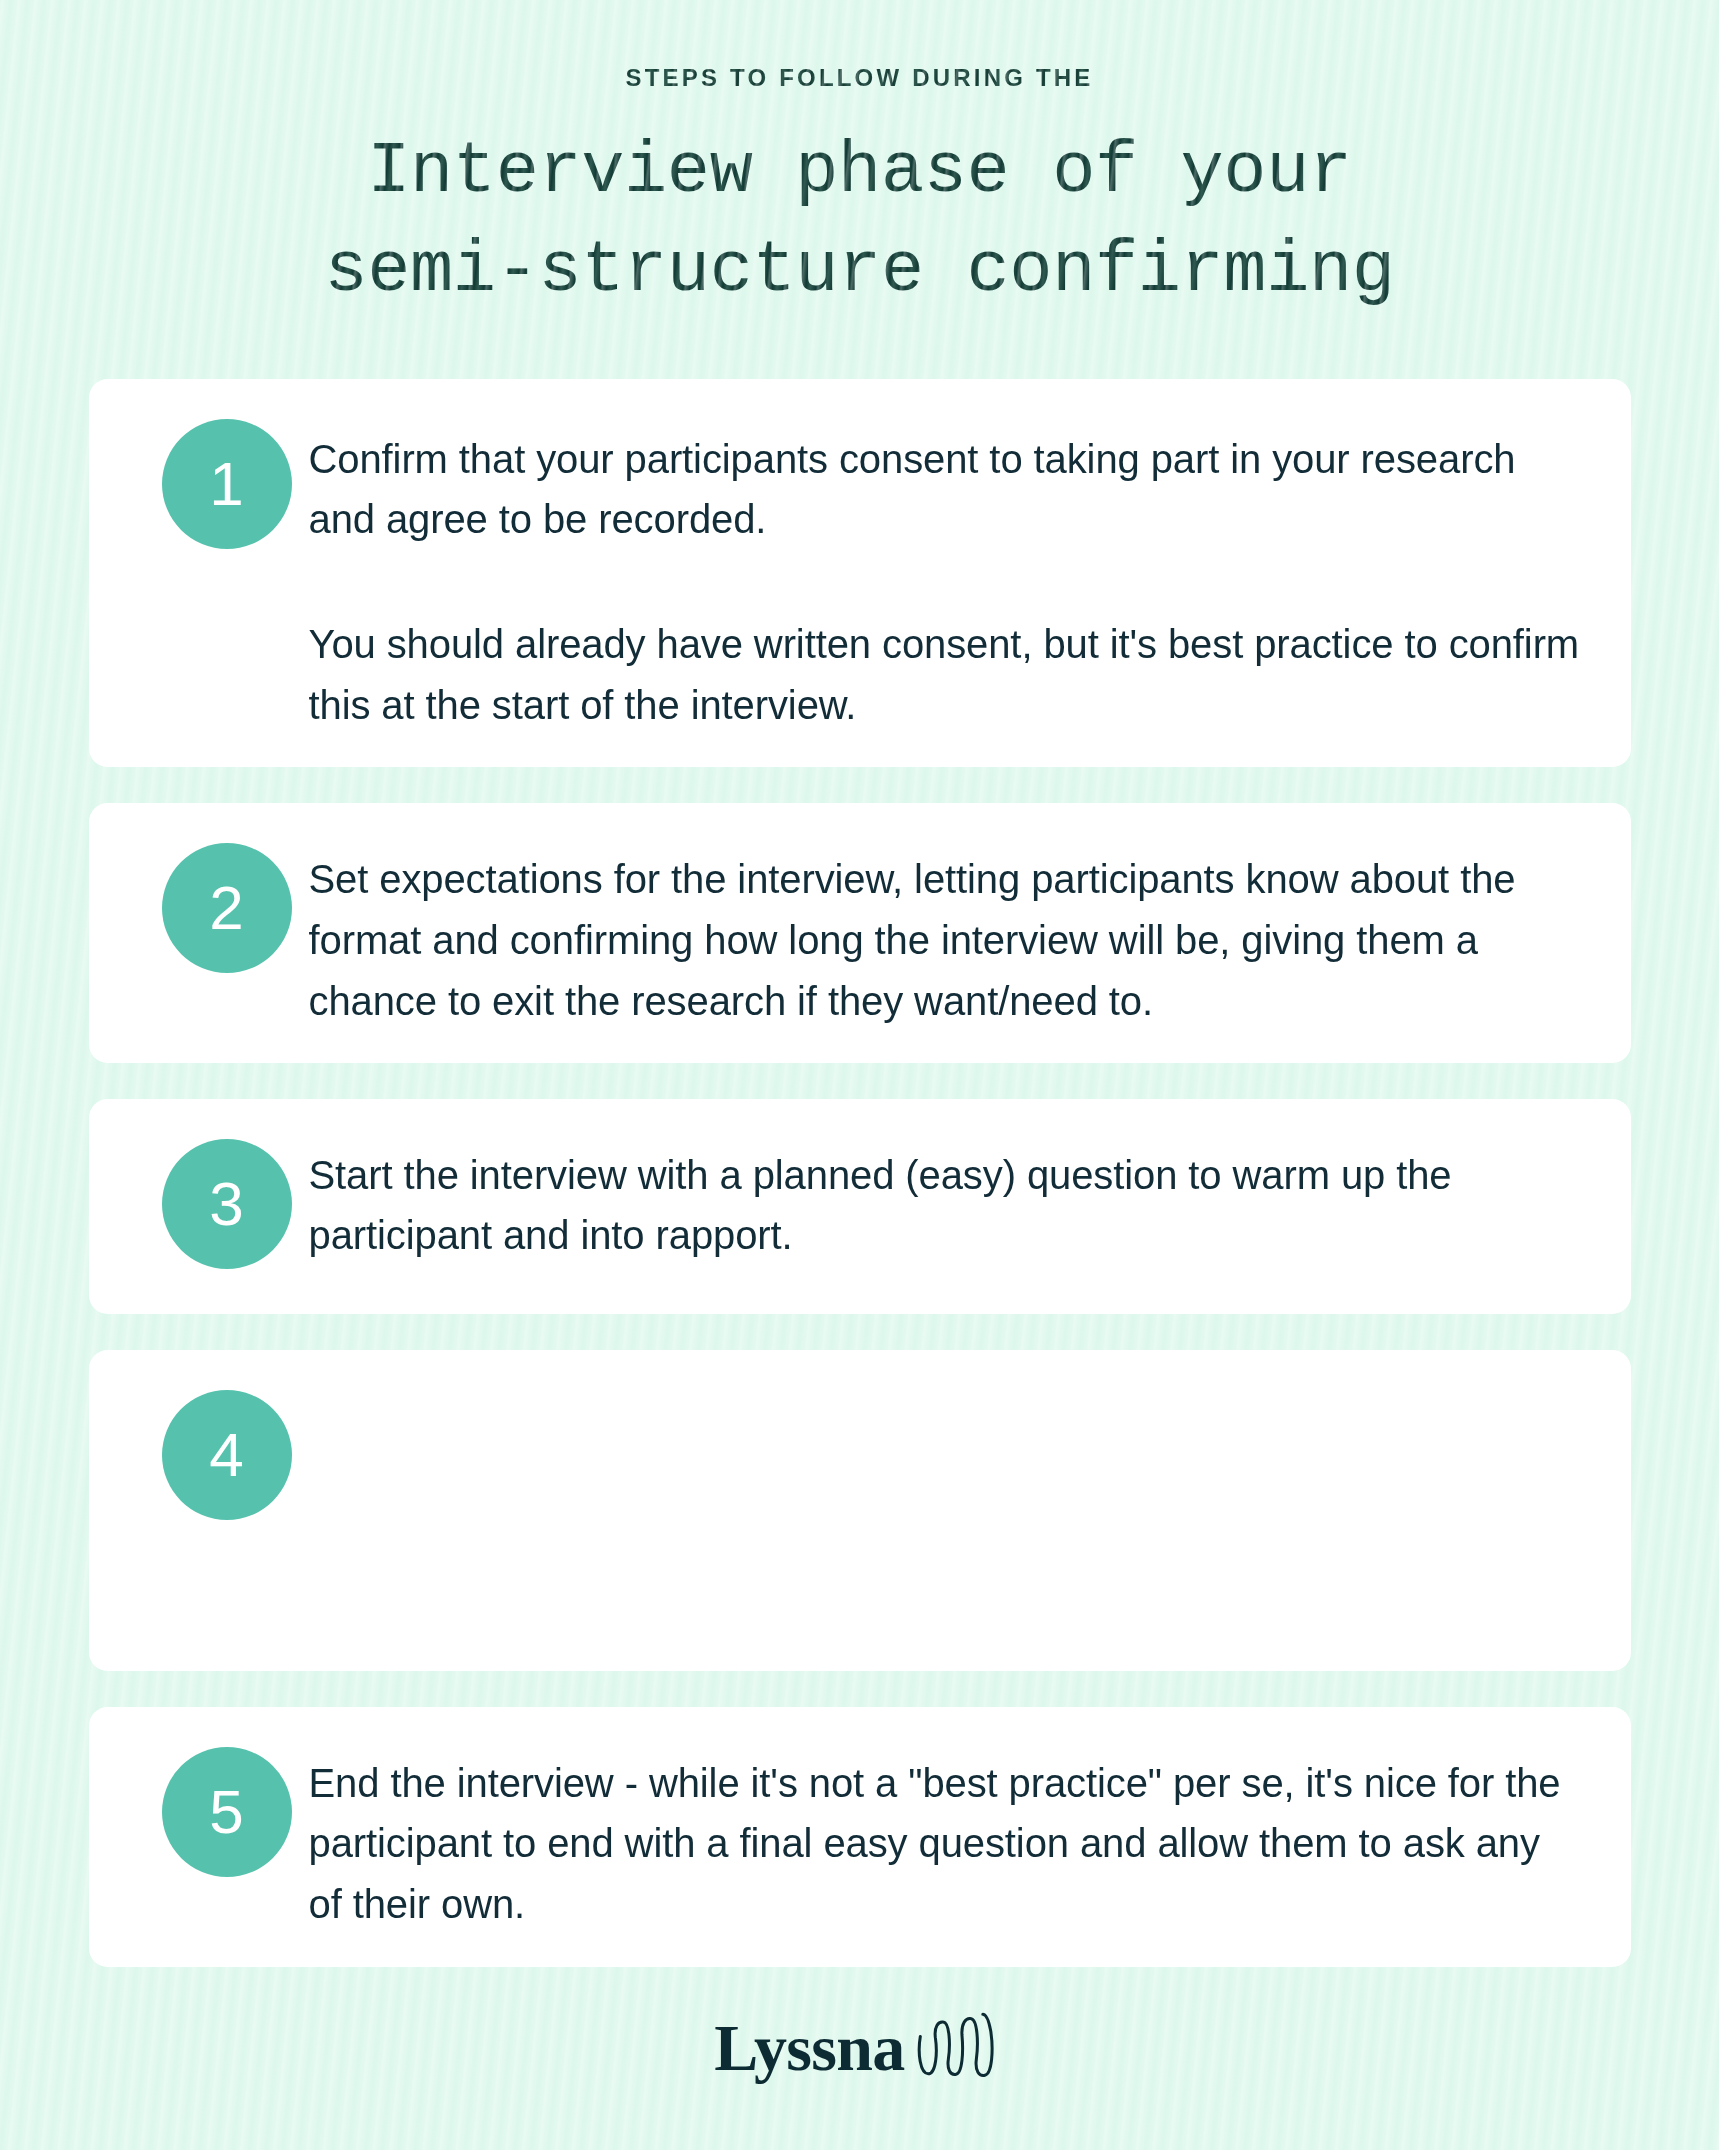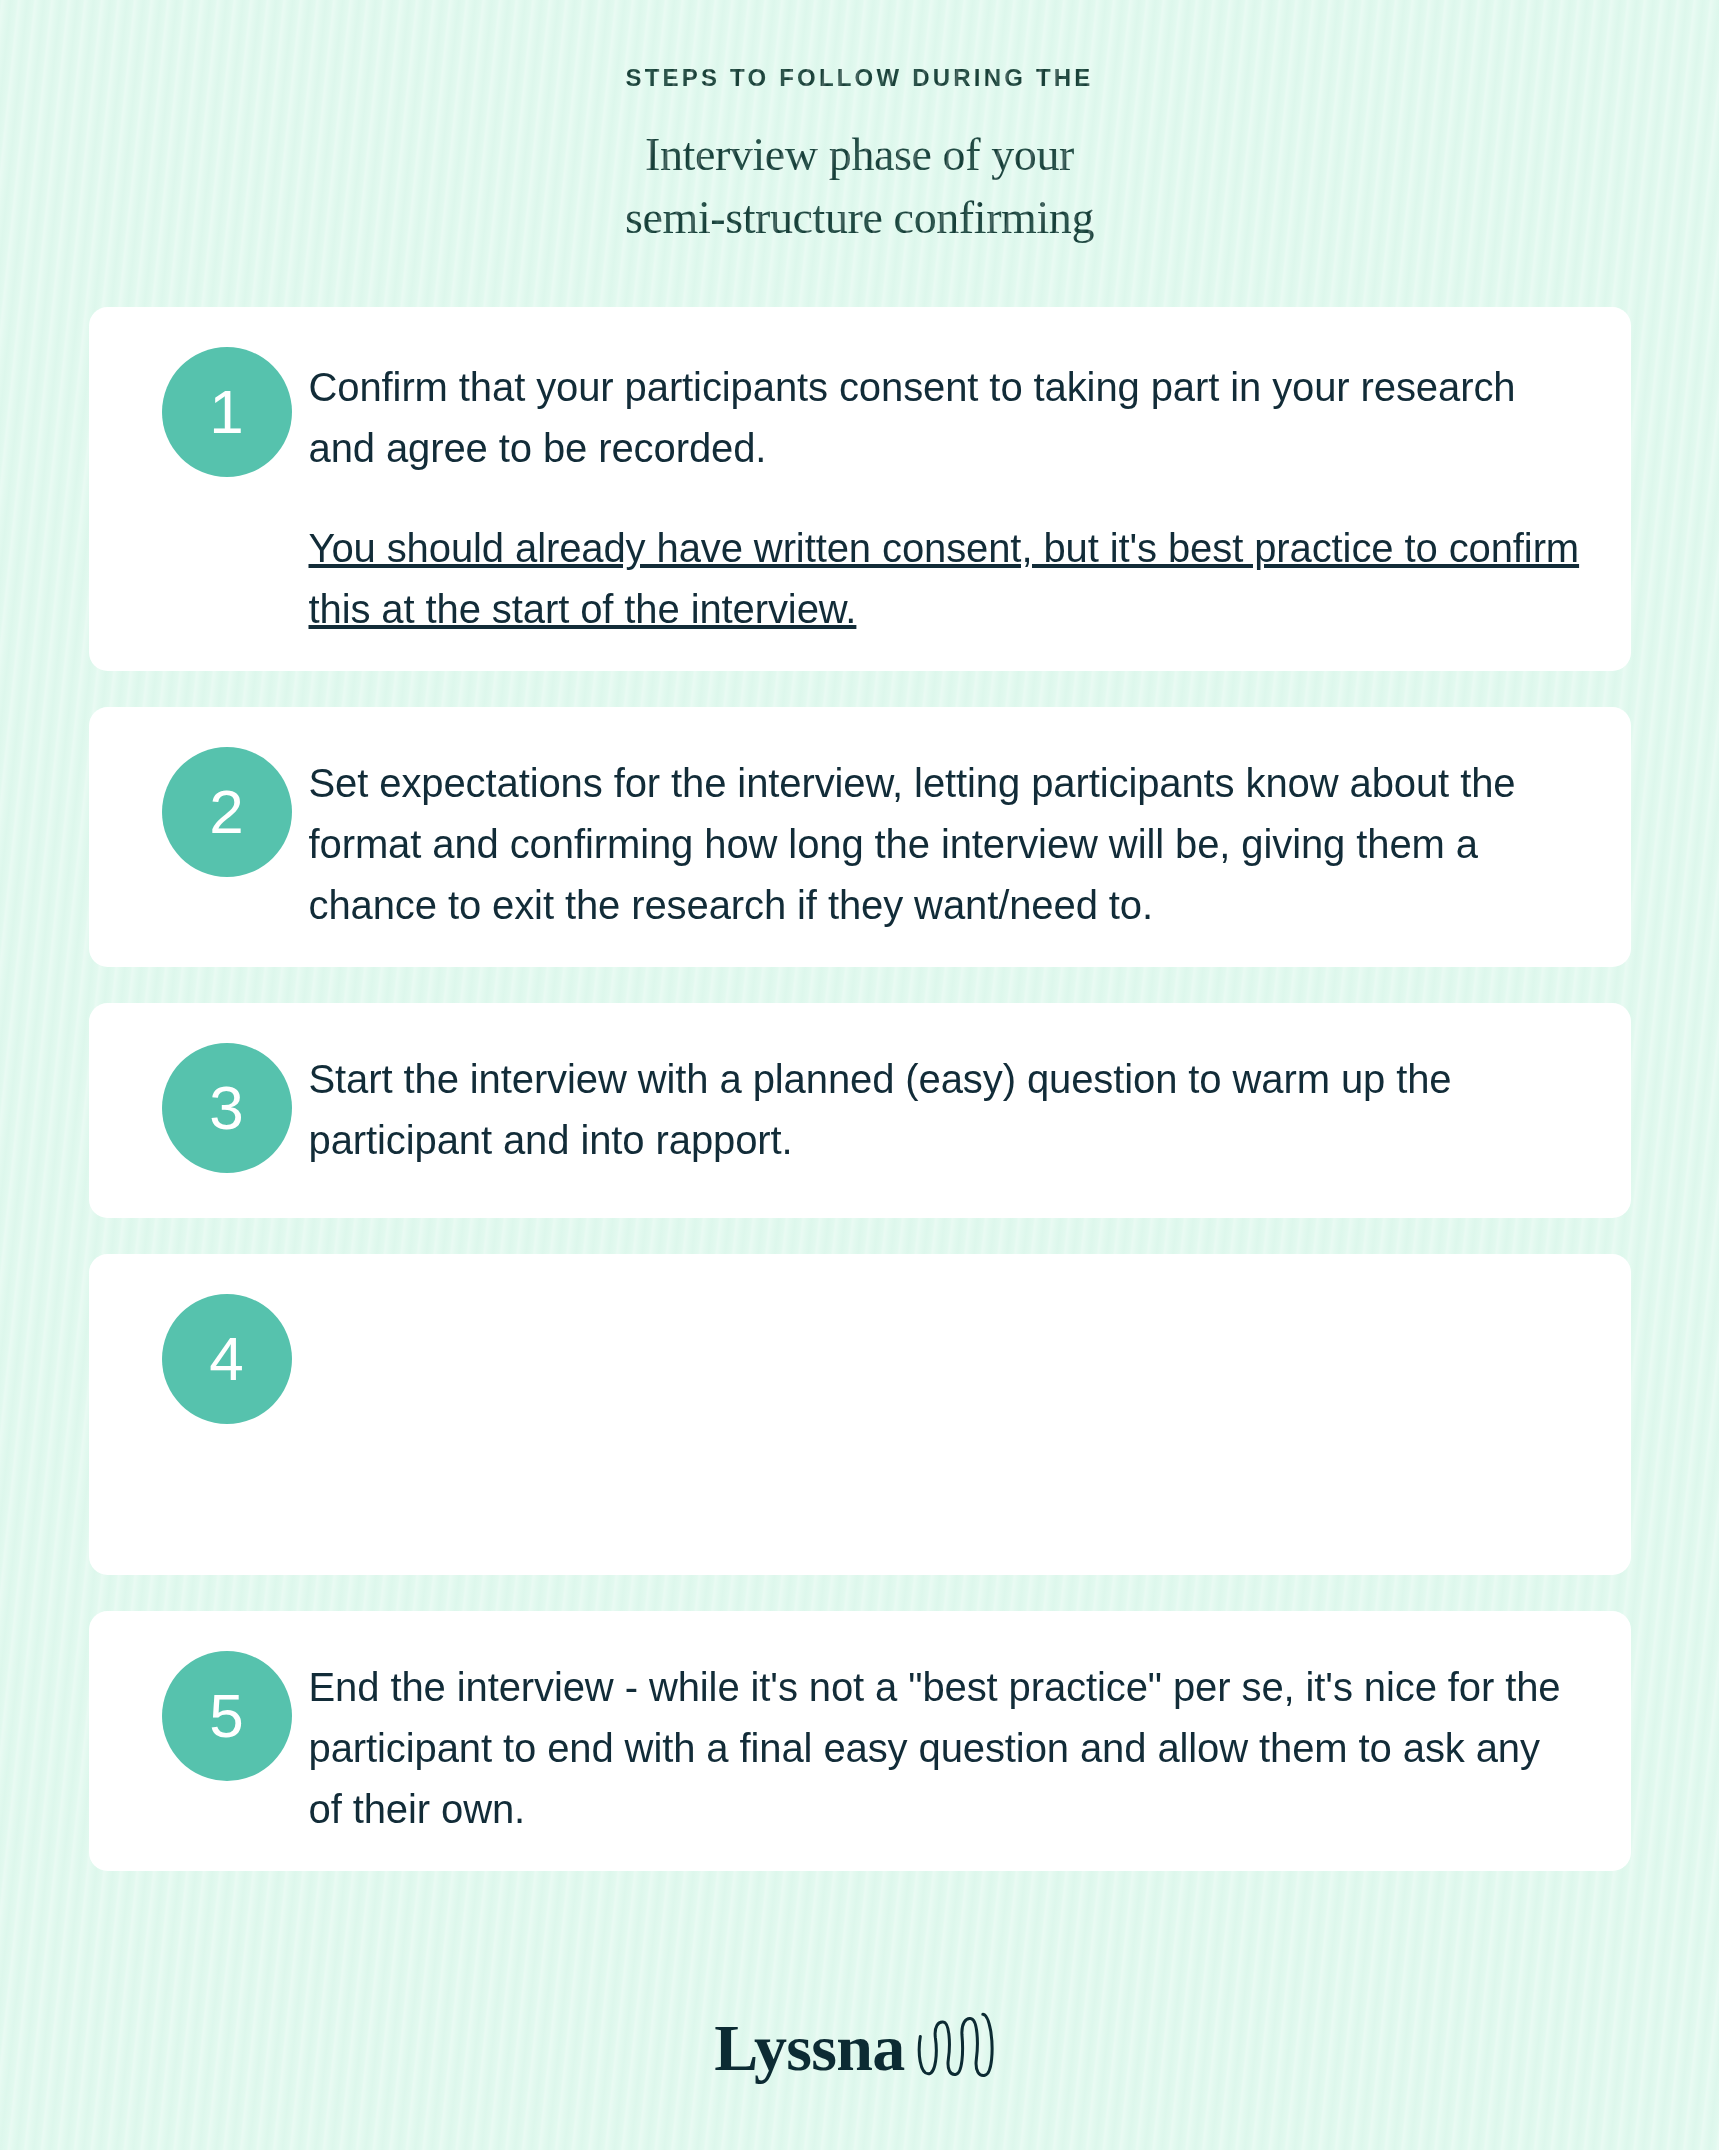--- a/index.html
+++ b/index.html
@@ -51,22 +51,22 @@
     font-size: 24px;
     font-weight: 700;
     letter-spacing: 3.2px;
     color: #143c34;
     text-transform: uppercase;
     line-height: 1.2;
   }
 
   .hero-title {
     margin-top: 30px;
-    font-family: Liberation Serif, serif;
-    font-size: 46px;
+    font-family: Liberation Mono, monospace;
+    font-size: 72px;
     font-weight: 400;
     line-height: 1.38;
     color: #123b35;
     letter-spacing: -0.4px;
   }
   .hero-title .line { display: block; }
 
   
   .steps {
     margin: 0 auto;
@@ -119,21 +119,21 @@
   }
 
   .body p {
     font-family: "Liberation Sans", sans-serif;
     font-size: 40px;
     line-height: 1.52;
     color: #122c38;
     letter-spacing: -0.1px;
   }
 
-  .body p + p { margin-top: 40px; text-decoration: underline; }
+  .body p + p { margin-top: 64px; }
 
   
   .card.c1 { min-height: 330px; }
   .card.c2 { min-height: 228px; }
   .card.c3 { min-height: 215px; }
   .card.c4 { min-height: 321px; }
   .card.c5 { min-height: 229px; }
 
   .card.c2 .body,
   .card.c3 .body,

